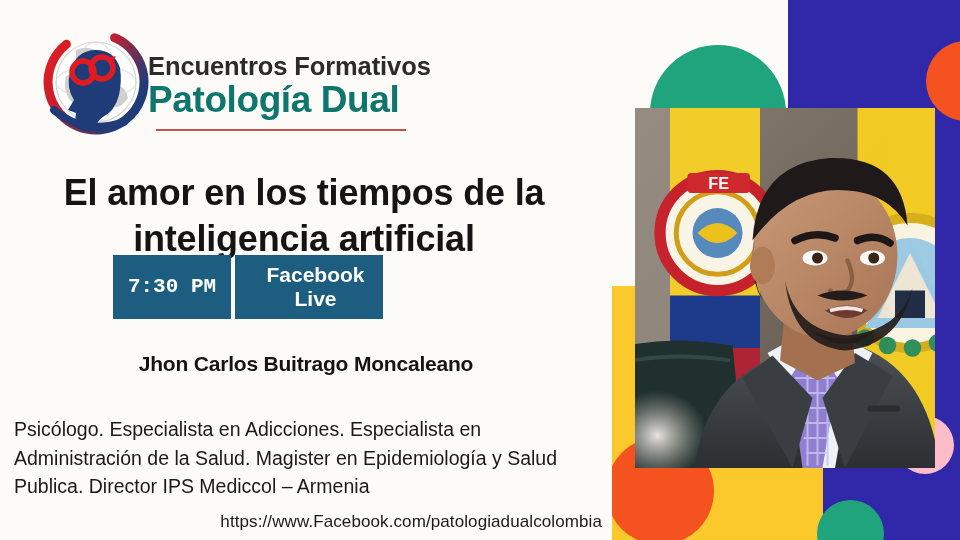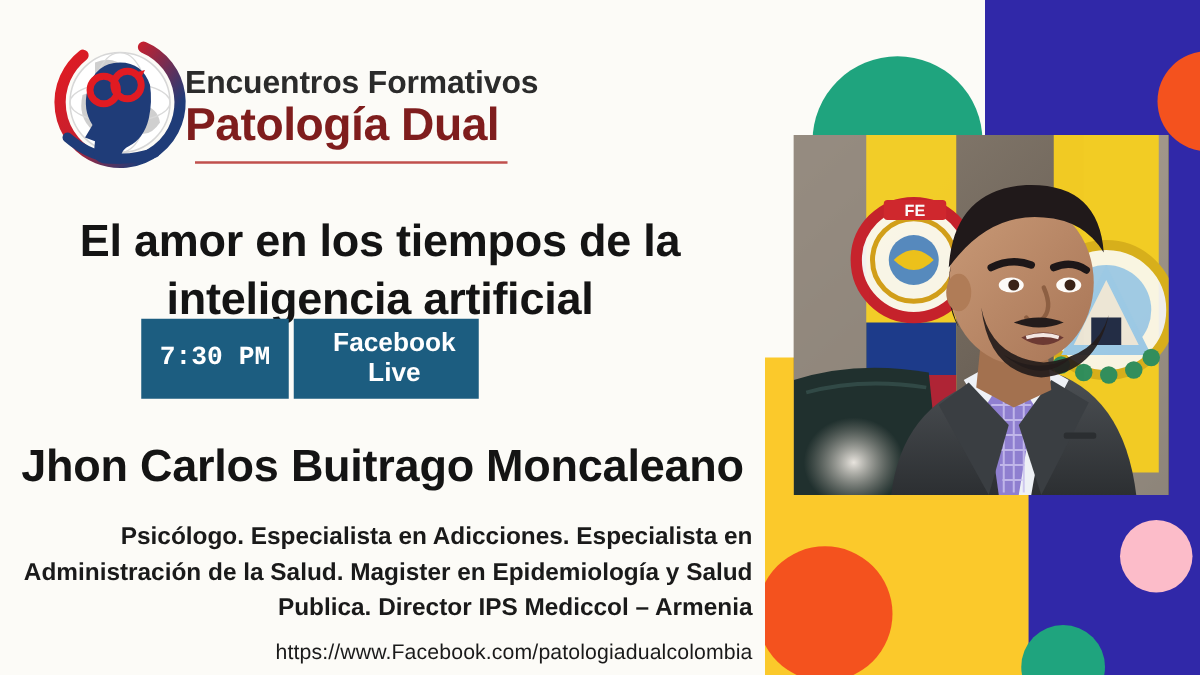--- a/index.html
+++ b/index.html
@@ -133,21 +133,21 @@
     height: 144px;
     overflow: hidden;
   }
 
   
   .photo-frame {
     position: absolute;
     left: 635px;
     top: 108px;
     width: 300px;
-    height: 288px;
+    height: 360px;
     overflow: hidden;
     background: #6b6054;
   }
   .photo-canvas {
     position: absolute;
     inset: 0;
     width: 100%;
     height: 100%;
   }
 
@@ -186,21 +186,21 @@
     font-size: 25.5px;
     font-weight: 700;
     color: #2b2b2b;
     letter-spacing: -0.1px;
     line-height: 1;
     white-space: nowrap;
   }
   .logo-line2 {
     font-size: 37px;
     font-weight: 700;
-    color: #7f1d1d;
+    color: #0f766e;
     letter-spacing: -0.4px;
     line-height: 1.05;
     margin-top: 1px;
     white-space: nowrap;
   }
   .logo-rule {
     position: absolute;
     left: 120px;
     top: 101px;
     width: 250px;
@@ -248,34 +248,34 @@
   .badge.b-time   { width: 118px; font-family: Liberation Mono, monospace; }
   .badge.b-where  { width: 148px; padding-left: 27px; }
 
   
   .speaker-name {
     position: absolute;
     left: 0;
     top: 328px;
     width: 612px;
     text-align: center;
-    font-size: 36px;
+    font-size: 21px;
     font-weight: 700;
     color: #141414;
     letter-spacing: -0.2px;
   }
 
   .speaker-bio {
     position: absolute;
     left: 14px;
     top: 391px;
     width: 588px;
-    text-align: right;
+    text-align: left;
     font-size: 19.5px;
-    font-weight: 700;
+    font-weight: 400;
     color: #1a1a1a;
     line-height: 1.47;
   }
 
   .facebook-url {
     position: absolute;
     left: 14px;
     top: 488px;
     width: 588px;
     text-align: right;

